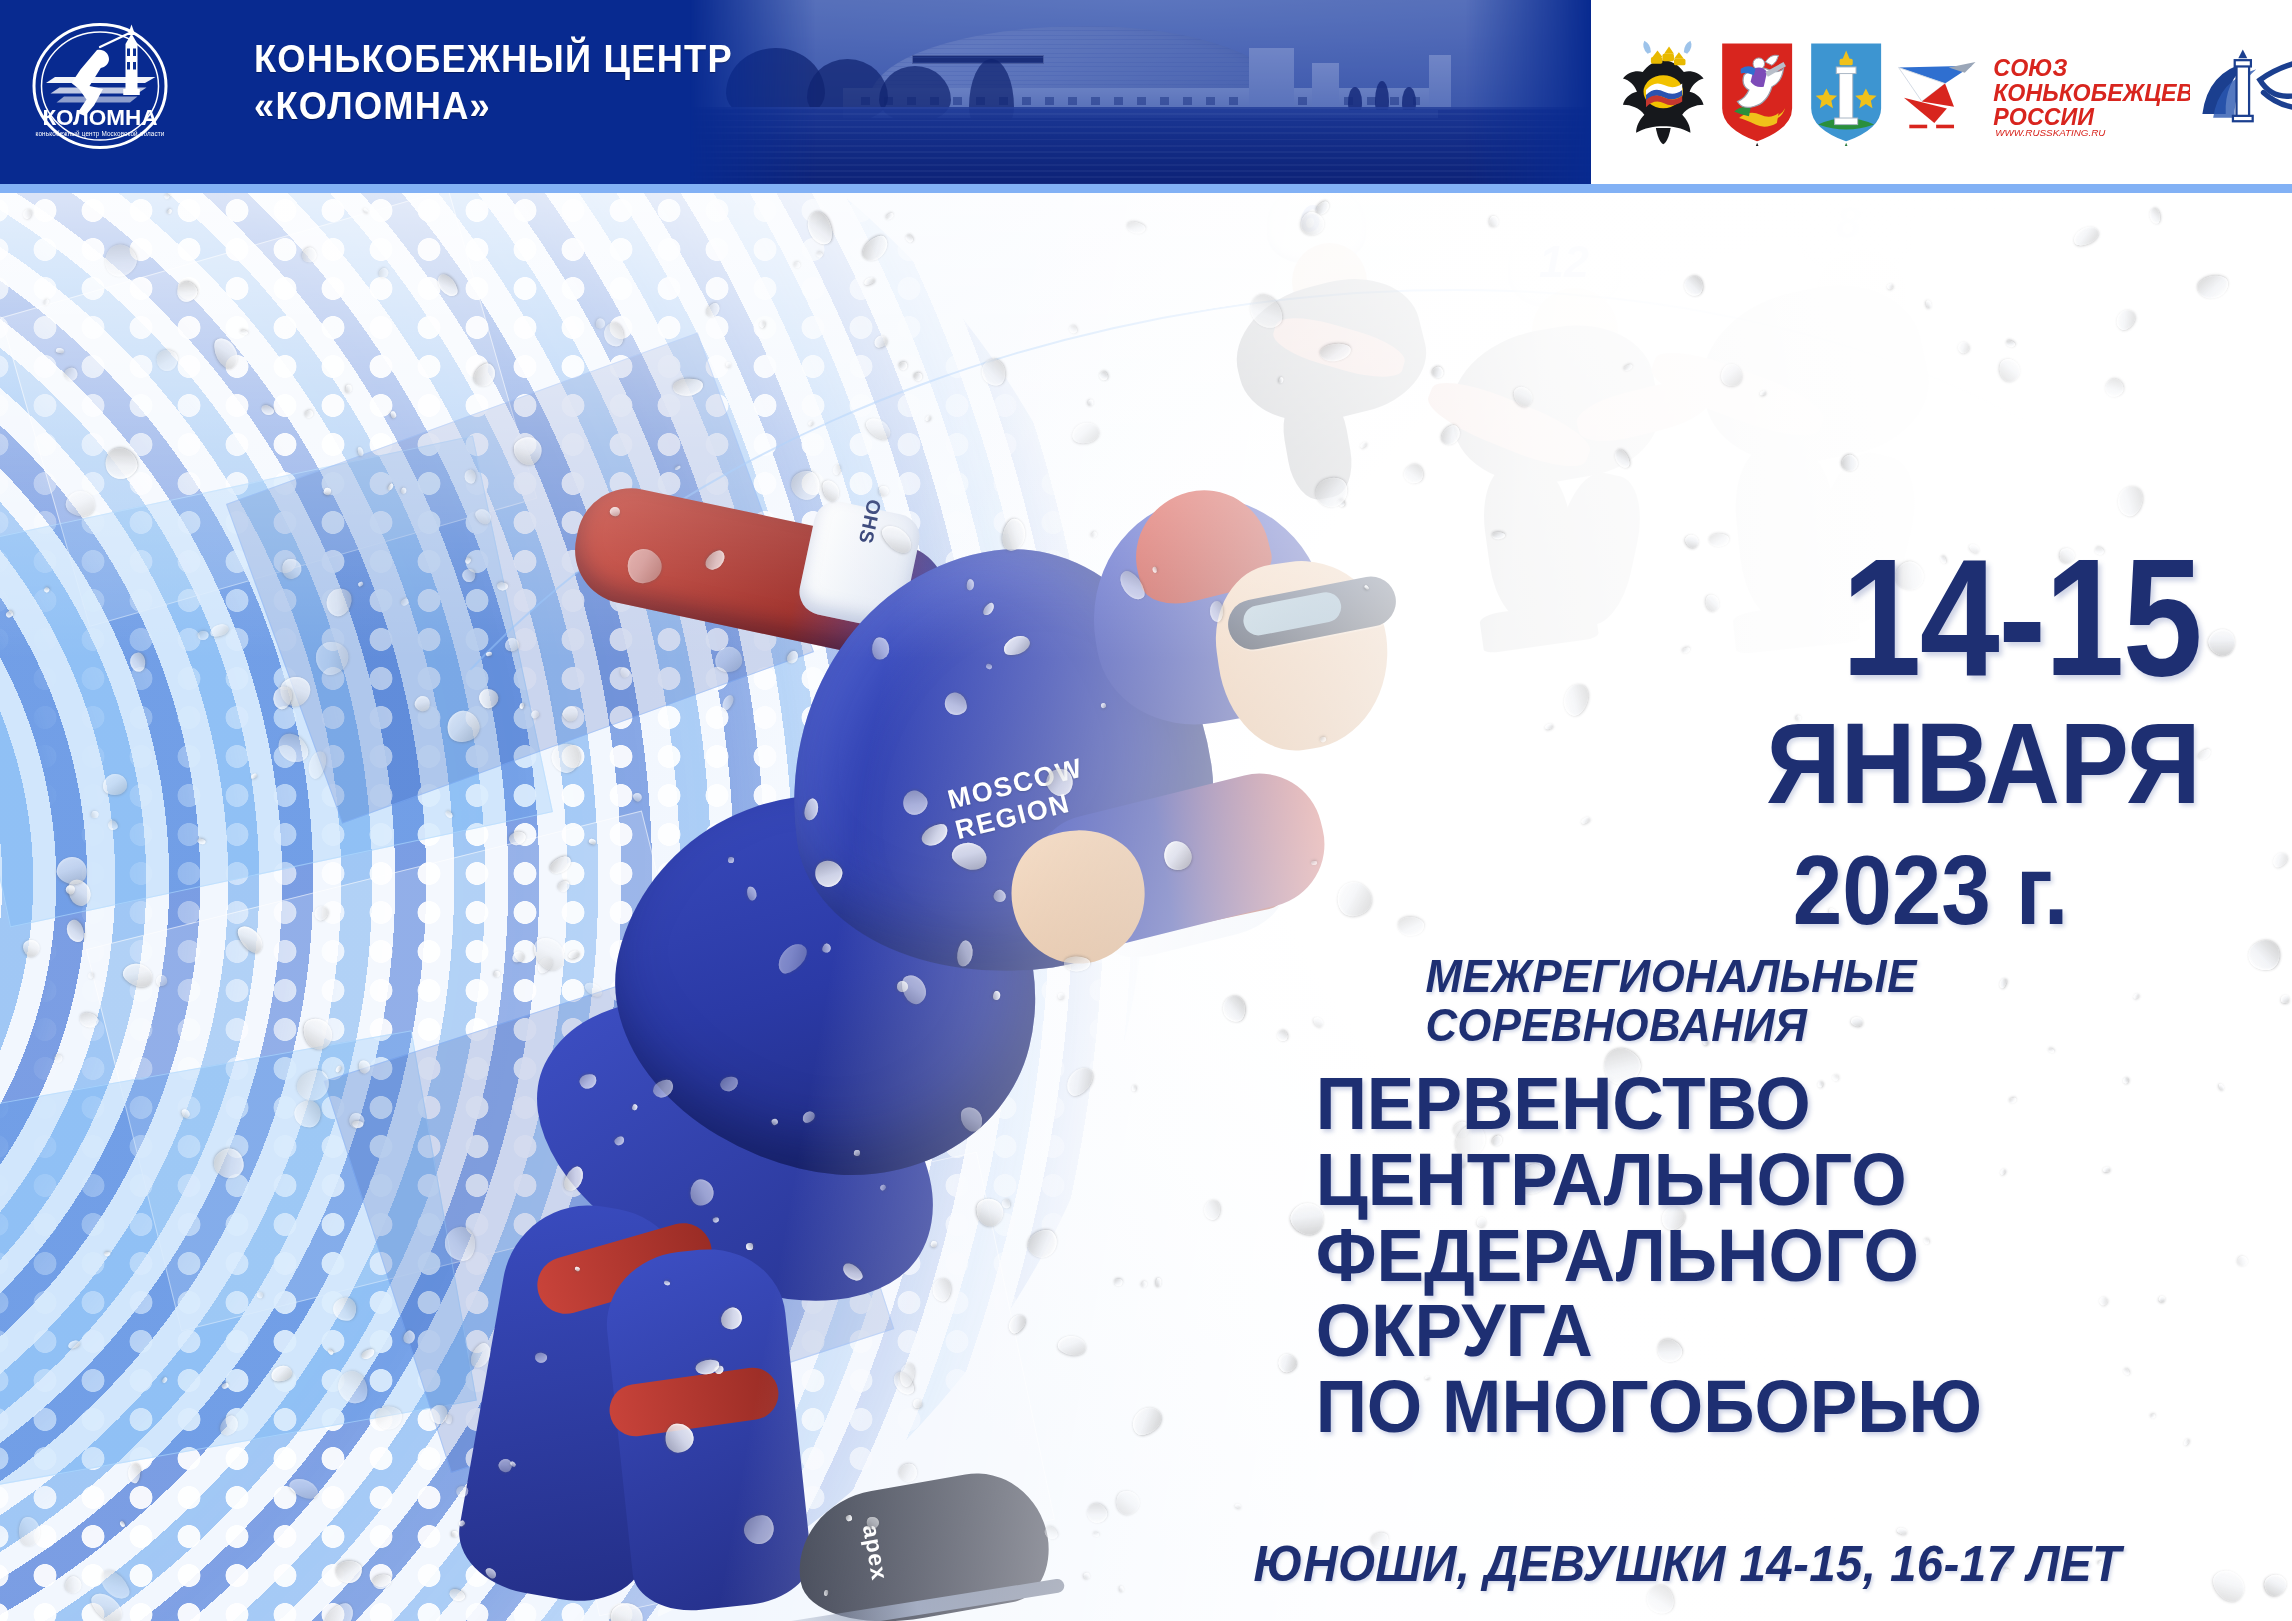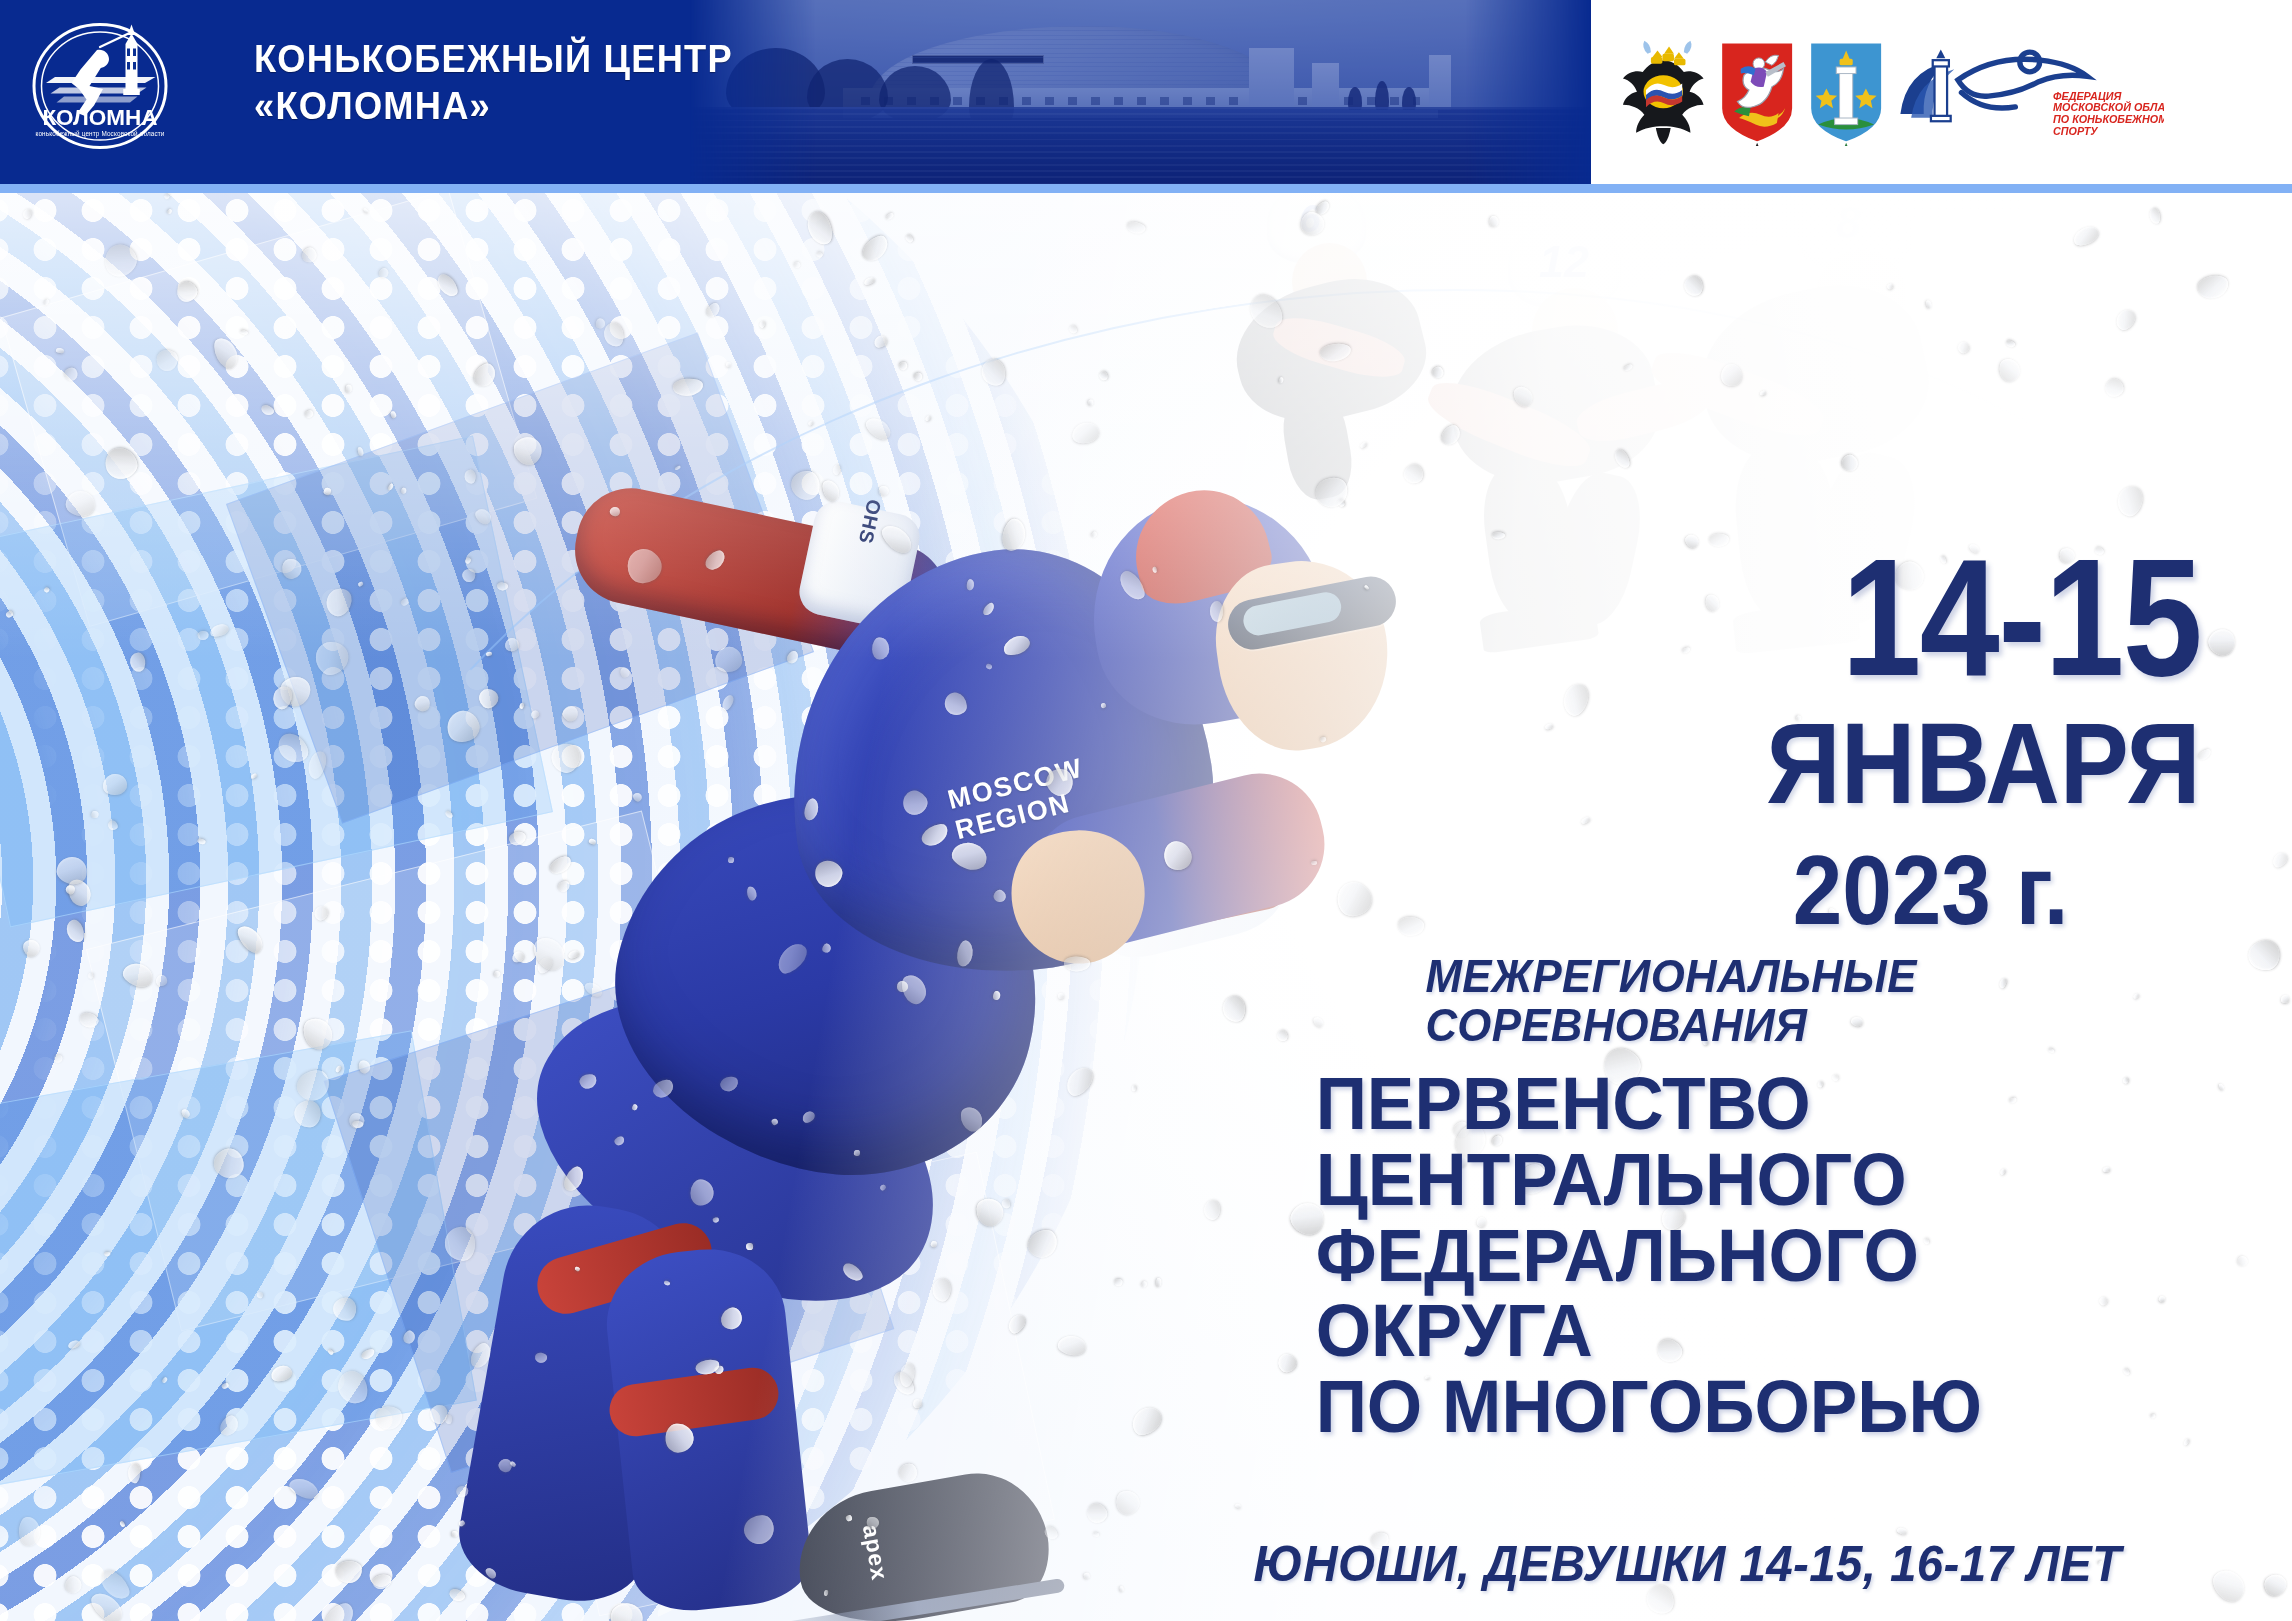--- a/index.html
+++ b/index.html
@@ -446,20 +446,35 @@
             <rect x="36" y="96" width="28" height="8"></rect>
             <rect x="38" y="34" width="24" height="8"></rect>
           </g>
           <path d="M50 14 l5 12 h-10 z" fill="#f0c11a"></path>
           <rect x="42" y="24" width="16" height="8" rx="2" fill="#f0c11a"></rect>
           <path d="M26 60 l4 8 l9 1 l-7 6 l2 9 l-8 -5 l-8 5 l2 -9 l-7 -6 l9 -1 z" fill="#f0c11a"></path>
           <path d="M74 60 l4 8 l9 1 l-7 6 l2 9 l-8 -5 l-8 5 l2 -9 l-7 -6 l9 -1 z" fill="#f0c11a"></path>
         </svg>
       </div>
 
+      <div class="logo-slot" style="height:93px;">
+        <svg viewBox="0 0 330 104" aria-hidden="true">
+          <path d="M4 24 L86 22 L56 42 Z" fill="#2f6fd0"></path>
+          <path d="M4 24 L56 42 L30 62 Z" fill="#ffffff" stroke="#cfd7e2" stroke-width="1"></path>
+          <path d="M30 62 L56 42 L66 68 Z" fill="#d8251e"></path>
+          <path d="M10 58 L58 70 L44 86 Z" fill="#d8251e"></path>
+          <rect x="16" y="88" width="20" height="4" fill="#d8251e"></rect>
+          <rect x="46" y="88" width="20" height="4" fill="#d8251e"></rect>
+          <path d="M60 24 L90 18 L78 30 Z" fill="#9aa6b8"></path>
+          <text x="110" y="34" fill="#d8251e" font-family="Liberation Sans, sans-serif" font-size="26" font-weight="bold" font-style="italic">СОЮЗ</text>
+          <text x="110" y="62" fill="#d8251e" font-family="Liberation Sans, sans-serif" font-size="26" font-weight="bold" font-style="italic">КОНЬКОБЕЖЦЕВ</text>
+          <text x="110" y="88" fill="#d8251e" font-family="Liberation Sans, sans-serif" font-size="26" font-weight="bold" font-style="italic">РОССИИ</text>
+          <text x="112" y="101" fill="#d8251e" font-family="Liberation Sans, sans-serif" font-size="11" font-style="italic">WWW.RUSSKATING.RU</text>
+        </svg>
+      </div>
 
       <div class="logo-slot" style="height:97px;">
         <svg viewBox="0 0 300 108" aria-hidden="true">
           <path d="M6 78 q6 -48 52 -58 q-28 22 -26 58 z" fill="#1b3f8f"></path>
           <path d="M18 82 q6 -42 48 -54 q-26 22 -24 54 z" fill="#2a58b0" opacity=".8"></path>
           <g fill="#ffffff" stroke="#1b3f8f" stroke-width="2.5">
             <rect x="44" y="24" width="14" height="58"></rect>
             <rect x="40" y="80" width="22" height="6"></rect>
             <rect x="42" y="18" width="18" height="7"></rect>
           </g>

